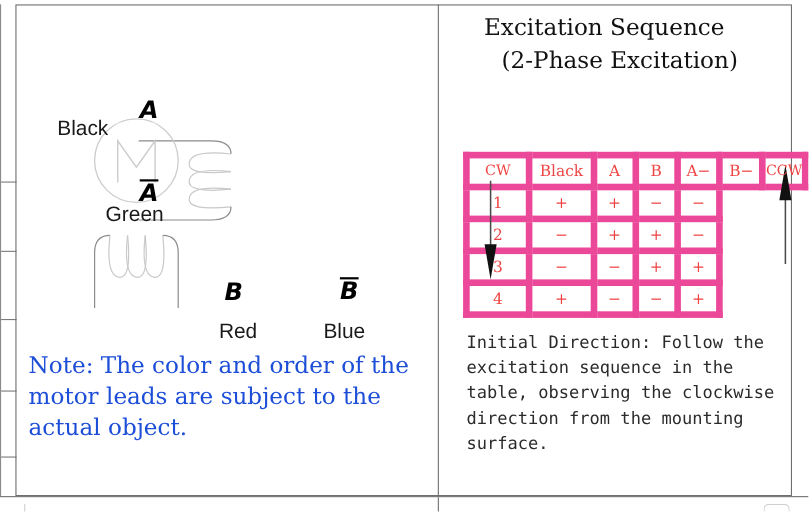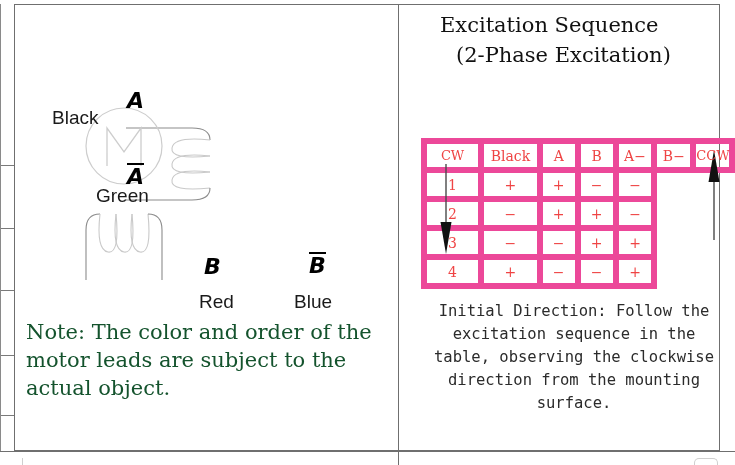--- a/index.html
+++ b/index.html
@@ -60,21 +60,21 @@
   .wire-label{position:absolute;font-size:19px;color:#1a1a1a;font-family:Liberation Sans, sans-serif;}
   .phase{
     position:absolute;font-style:italic;font-weight:700;font-size:22px;
     font-family:"DejaVu Sans",sans-serif;color:#000;
   }
   .phase .ov{
     display:inline-block;border-top:2px solid #000;padding-top:1px;line-height:1;
   }
   .note{
     position:absolute;left:26px;top:318px;width:366px;
-    font-size:21px;line-height:28px;color:#14532d;
+    font-size:21px;line-height:28px;color:#1d4ed8;
     font-family:"DejaVu Serif",serif;
   }
 
   
   .seq-wrap{position:absolute;left:421px;top:138px;}
   table.seq{border-collapse:collapse;font-family:"DejaVu Serif",serif;}
   table.seq td,table.seq th{
     border:6px solid #ec4899;
     font-size:14px;font-weight:400;
     text-align:center;vertical-align:middle;
@@ -87,21 +87,20 @@
   .cw-cell,.ccw-cell{position:relative;}
   .cw-head{font-size:13px;line-height:21px;}
   .ccw-lab{font-size:13px;line-height:20px;}
   .arrow-svg{position:absolute;pointer-events:none;}
   .sign{font-size:17px;line-height:20px;}
 
   .explain{
     position:absolute;left:424px;top:300px;width:300px;
     font-size:15.5px;line-height:23px;color:#2b2b2b;
     font-family:"DejaVu Sans Mono",monospace;
-    text-align:center;
   }
   .coil{stroke:#c9c9c9;fill:none;stroke-width:1.1;}
   .lead{stroke:#8c8c8c;fill:none;stroke-width:1.1;}
   .motor-circ{stroke:#cdcdcd;fill:none;stroke-width:1.2;}
   .motor-m{fill:none;stroke:#cdcdcd;stroke-width:1.3;}
 </style>
 </head>
 <body>
 
 <div class="page">

